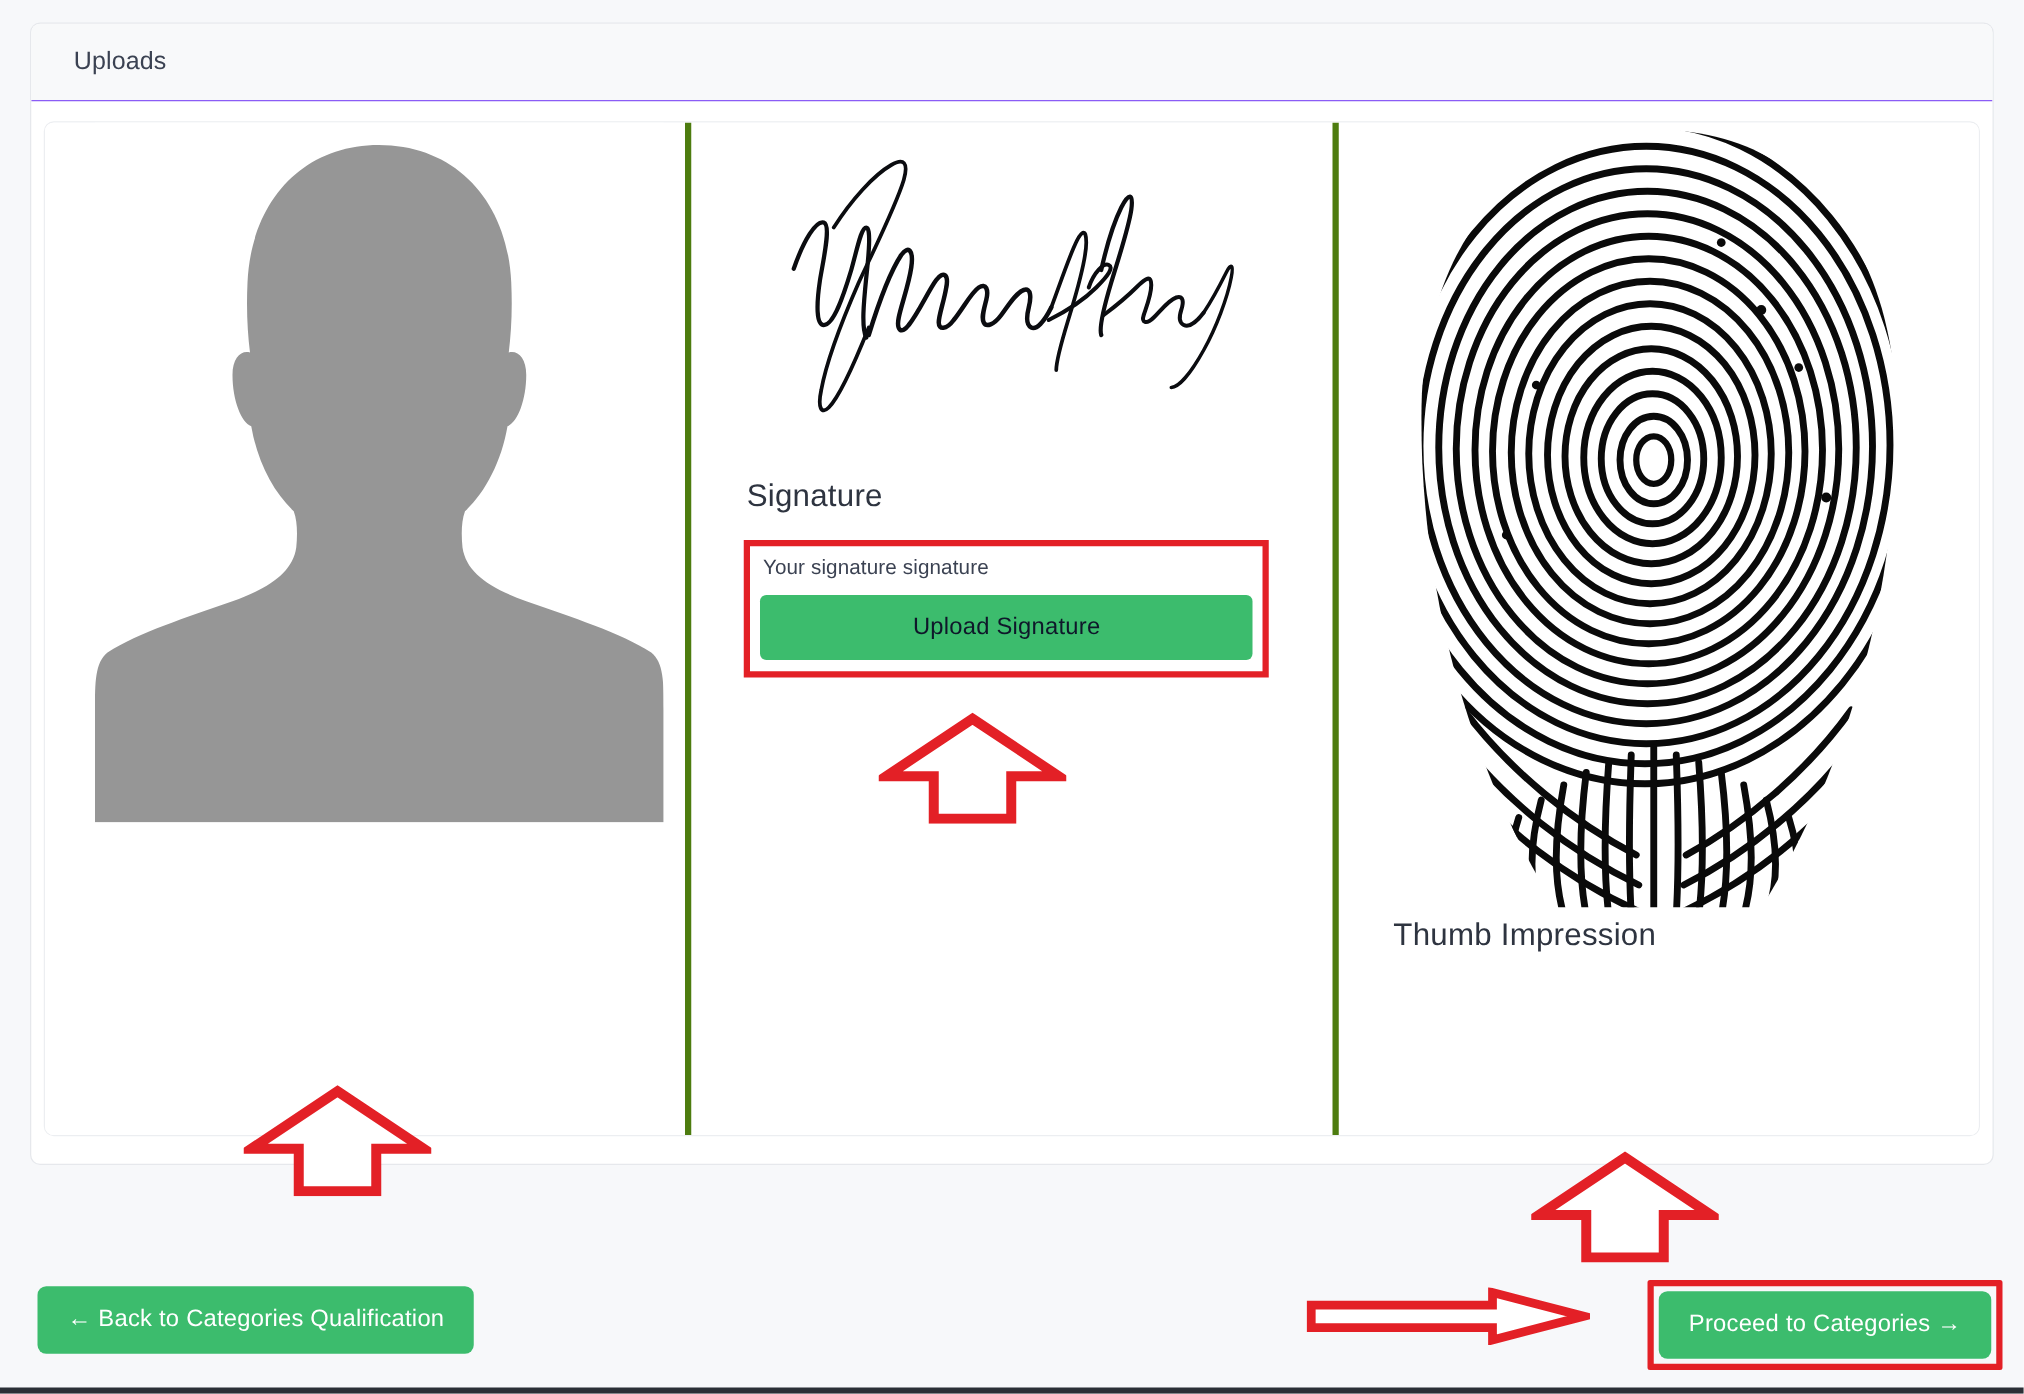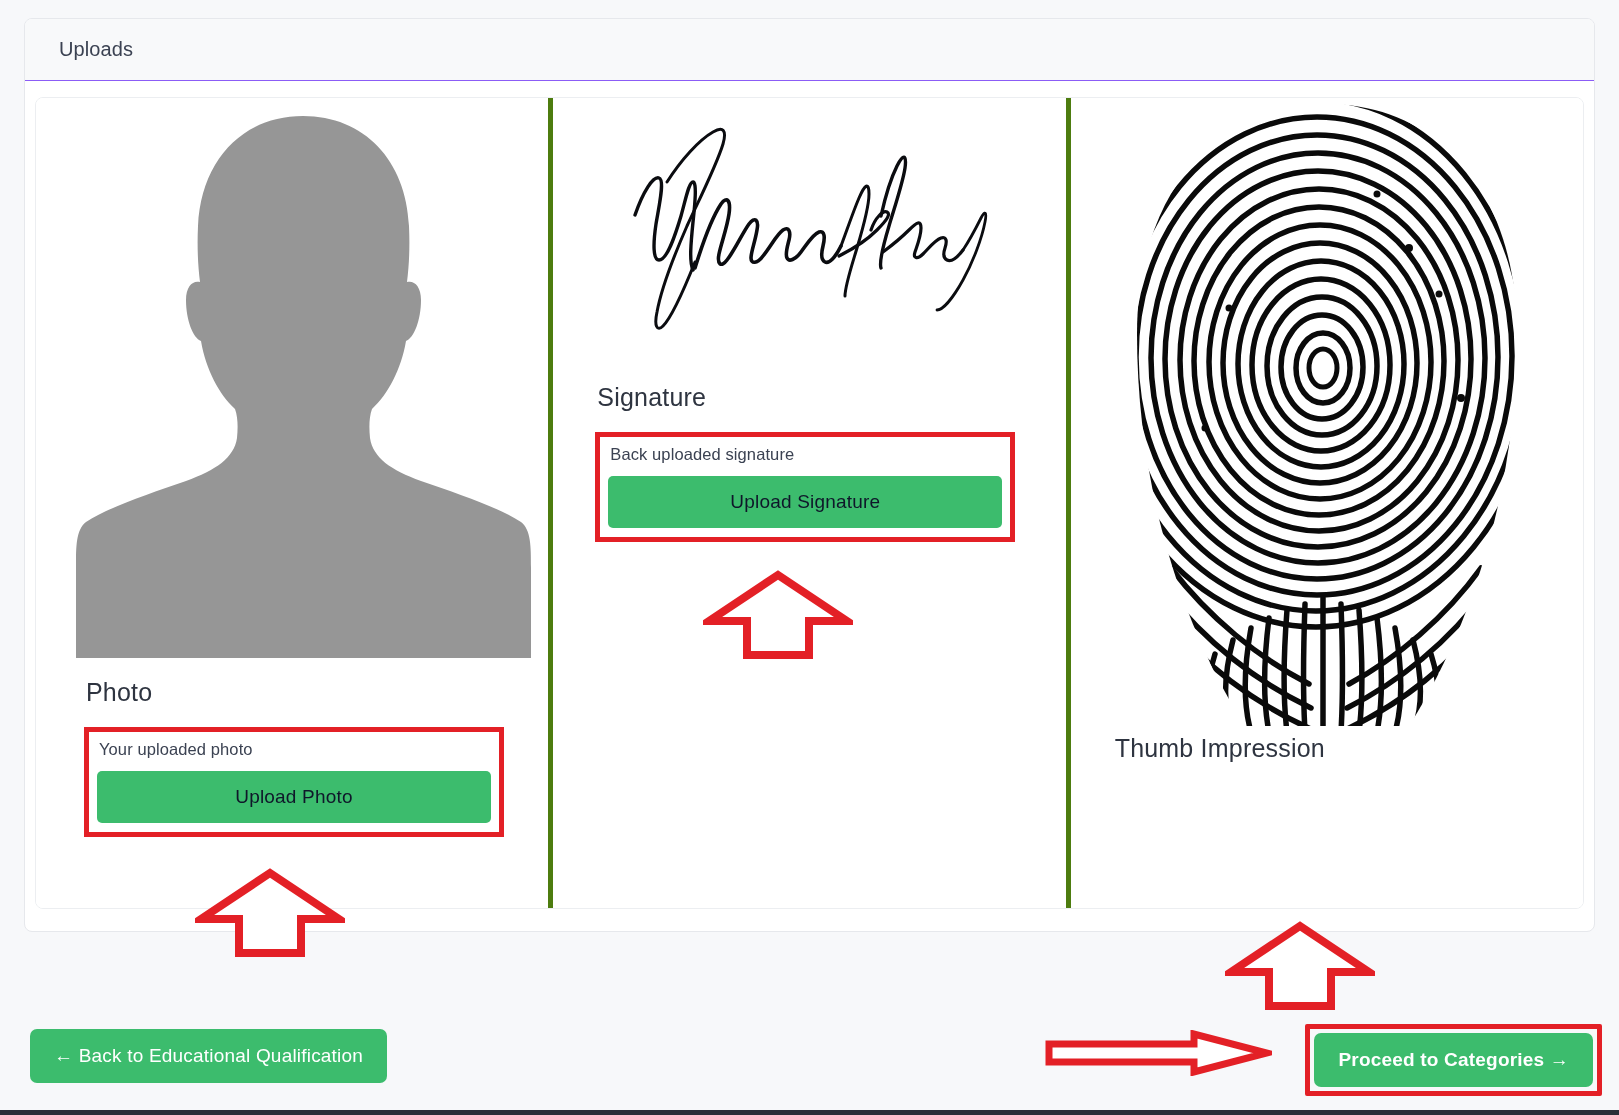--- a/index.html
+++ b/index.html
@@ -208,21 +208,21 @@
   .btn-back { left: 30px; top: 17px; }
 
   .proceed-wrap {
     position: absolute;
     right: 17px;
     top: 12px;
     border: 5px solid #e32026;
     padding: 4px;
     border-radius: 2px;
   }
-  .proceed-wrap .nav-btn { position: static; display: block; font-weight: bold; }
+  .proceed-wrap .nav-btn { position: static; display: block; }
 
   .right-arrow {
     position: absolute;
     left: 1044px;
     top: 1030px;
     width: 228px;
     height: 46px;
   }
   .right-arrow svg { display: block; width: 100%; height: 100%; }
 
@@ -274,27 +274,20 @@
                   C 162 330 162 319 159 311
                   C 143 296 130 272 125 243
                   C 117 240 110 222 110 202
                   C 110 188 117 182 124 184
                   C 122 168 121 150 122 128
                   C 125 62 167 18 227 18 Z"></path>
               </svg>
             </div>
           </div>
 
-          <div class="ctrl-photo">
-            <div class="section-title">Photo</div>
-            <div class="annot-box">
-              <span class="hint-text">Your uploaded photo</span>
-              <button class="upload-btn">Upload Photo</button>
-            </div>
-          </div>
 
         </div>
       </div>
 
       <div class="card">
         <div class="card-inner">
 
           <div class="media sig-media">
             <div class="sig-frame">
               <svg viewBox="0 0 360 215" preserveAspectRatio="xMidYMid meet" aria-hidden="true">
@@ -308,21 +301,21 @@
                   <path stroke-width="3.2" d="M254 132 C 262 126 272 118 280 110 C 288 102 292 100 292 108 C 292 116 288 126 286 132 C 284 138 288 140 294 134 C 300 128 306 120 312 118 C 318 116 318 122 316 128 C 314 134 314 138 318 140 C 322 142 328 138 334 130"></path>
                   <path stroke-width="2.8" d="M334 130 C 342 118 348 106 352 98 C 356 90 358 92 356 102 C 353 118 344 142 334 160 C 324 178 314 190 308 190"></path>
                 </g>
               </svg>
             </div>
           </div>
 
           <div class="ctrl-sig">
             <div class="section-title">Signature</div>
             <div class="annot-box">
-              <span class="hint-text">Back uploaded signature</span>
+              <span class="hint-text">Your signature signature</span>
               <button class="upload-btn">Upload Signature</button>
             </div>
           </div>
 
         </div>
       </div>
 
       <div class="card">
         <div class="card-inner">
 
@@ -418,20 +411,20 @@
   </svg>
 </div>
 
 <div class="right-arrow">
   <svg viewBox="0 0 228 46" aria-hidden="true">
     <polygon points="5,14 150,14 150,4 223,23 150,42 150,32 5,32" fill="#ffffff" stroke="#e32026" stroke-width="7" stroke-linejoin="miter"></polygon>
   </svg>
 </div>
 
 <div class="footer">
-  <button class="nav-btn btn-back">← Back to Educational Qualification</button>
+  <button class="nav-btn btn-back">← Back to Categories Qualification</button>
 
   <div class="proceed-wrap">
     <button class="nav-btn">Proceed to Categories →</button>
   </div>
 </div>
 
 <div class="bottom-edge"></div>
 
 </body></html>

